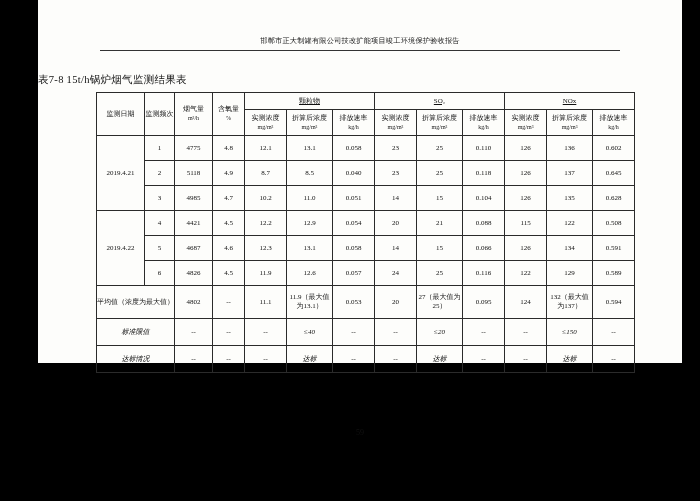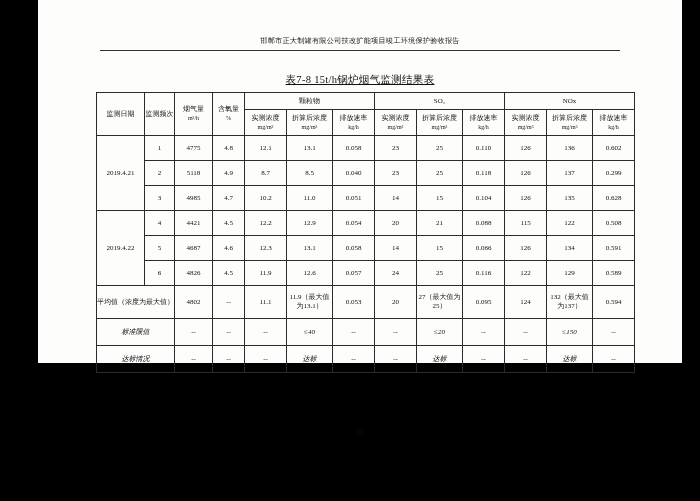--- a/index.html
+++ b/index.html
@@ -38,25 +38,23 @@
     left: 62px;
     width: 520px;
     height: 1px;
     background: #333;
   }
   .doc-title {
     position: absolute;
     top: 73px;
     left: 0;
     width: 644px;
-    text-align: center;
     font-size: 10.5px;
     color: #111;
     letter-spacing: 0.3px;
-    text-decoration: underline;
   }
   .tbl-wrap {
     position: absolute;
     top: 92px;
     left: 58px;
     width: 528px;
   }
   table.monitor {
     border-collapse: collapse;
     width: 528px;
@@ -75,20 +73,21 @@
   .hrow td {
     height: 14px;
   }
   .unit {
     font-size: 6px;
     line-height: 1.15;
     color: #222;
   }
   .grp {
     font-size: 7.2px;
+    text-decoration: underline;
   }
   .drow td {
     height: 22px;
   }
   .trow td {
     height: 24px;
     font-style: italic;
   }
   .avgrow td {
     height: 30px;
@@ -211,21 +210,21 @@
           <td>5118</td>
           <td>4.9</td>
           <td>8.7</td>
           <td>8.5</td>
           <td>0.040</td>
           <td>23</td>
           <td>25</td>
           <td>0.118</td>
           <td>126</td>
           <td>137</td>
-          <td>0.299</td>
+          <td>0.645</td>
         </tr>
 
         <tr class="drow">
           <td>3</td>
           <td>4985</td>
           <td>4.7</td>
           <td>10.2</td>
           <td>11.0</td>
           <td>0.051</td>
           <td>14</td>

